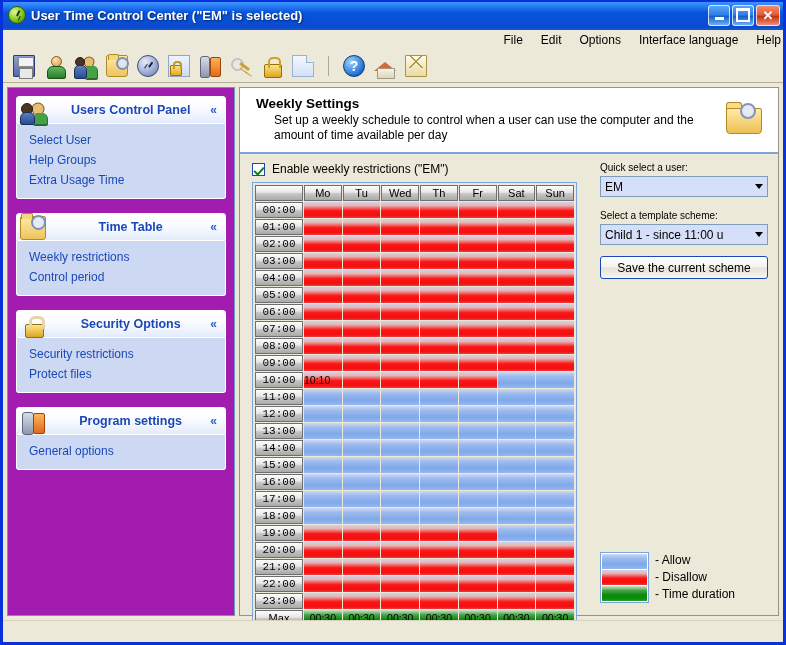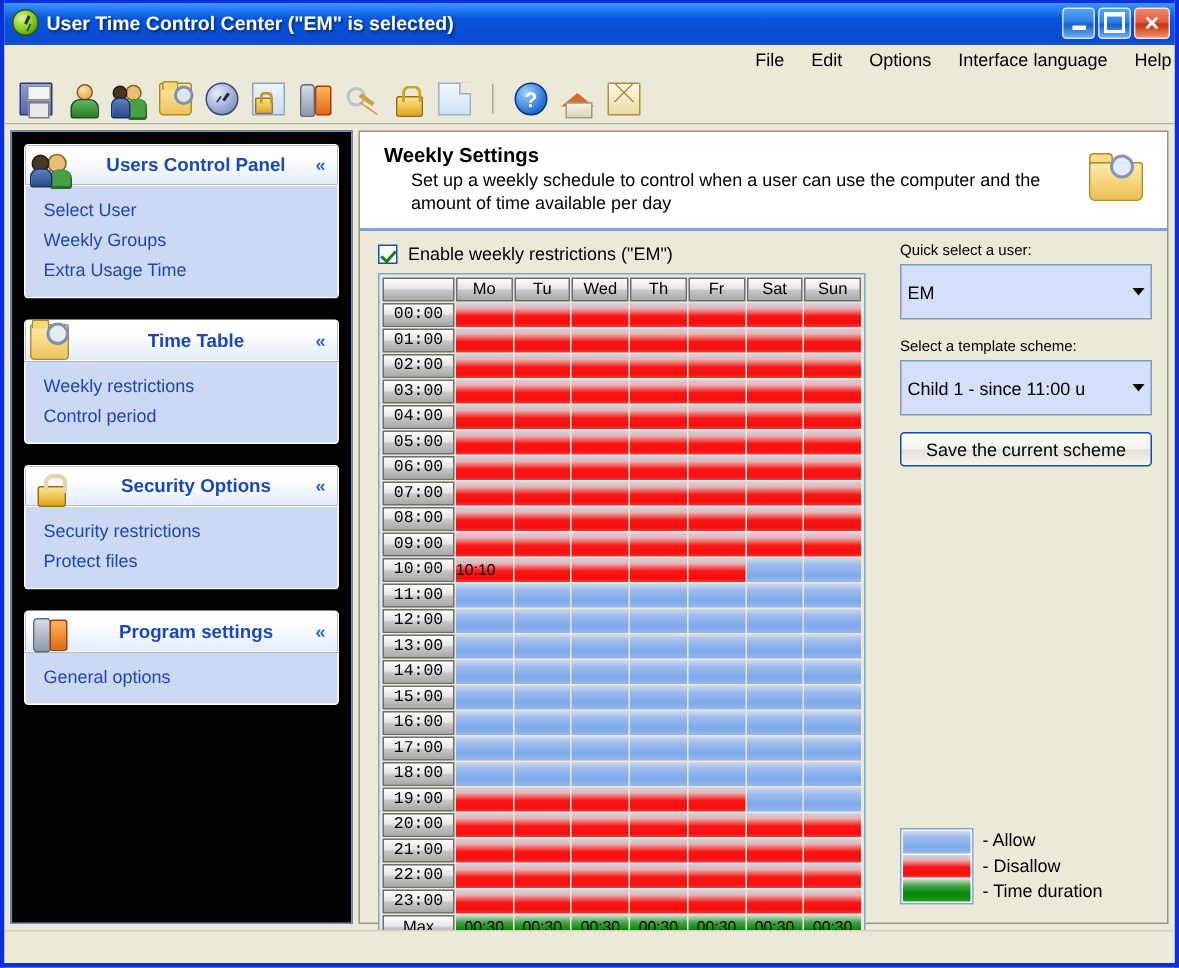--- a/index.html
+++ b/index.html
@@ -145,21 +145,21 @@
 
   
   #body {
     flex: 1 1 auto; display: flex; min-height: 0;
     background: #ece9d8; padding: 4px 4px 4px 4px; gap: 4px;
   }
 
   
   #sidebar {
     flex: 0 0 228px; width: 228px;
-    background: #000000;
+    background: #a21caf;
     border: 1px solid #6f93c4;
     padding: 8px;
     overflow: hidden;
   }
   .panel { margin-bottom: 14px; }
   .panel-header {
     height: 28px;
     background: linear-gradient(180deg,#ffffff 0%,#fdfdff 35%,#e3ecfb 100%);
     border: 1px solid #ffffff;
     border-radius: 3px 3px 0 0;
@@ -271,21 +271,21 @@
     border: 1px solid #6e6e6e; font-size: 11px; text-align: center; color: #000;
   }
   td.dur {
     background: linear-gradient(180deg,#cfe2cf 0%,#49a349 30%,#0a8a0a 60%,#0d8f0d 85%,#2f9f2f 100%);
     font-size: 10.5px; color: #000; text-align: center;
   }
 
   
   .rlabel { font-size: 10px; color: #000; margin-bottom: 3px; }
   .combo {
-    height: 37px; background: #d6dffa; border: 1px solid #7f9db9;
+    height: 21px; background: #d6dffa; border: 1px solid #7f9db9;
     display: flex; align-items: center; padding: 0 0 0 4px;
     font-size: 12px; color: #000; position: relative; overflow: hidden;
     white-space: nowrap;
   }
   .combo .cval { flex: 1 1 auto; overflow: hidden; }
   .combo .arrow {
     flex: 0 0 17px; width: 17px; height: 19px;
     display: flex; align-items: center; justify-content: center;
   }
   .combo .arrow::after {
@@ -367,21 +367,21 @@
     <div id="sidebar">
 
       <div class="panel">
         <div class="panel-header">
           <span class="ph-icon phi-users"></span>
           <span class="panel-title">Users Control Panel</span>
           <span class="chev">«</span>
         </div>
         <div class="panel-body">
           <a class="panel-link">Select User</a>
-          <a class="panel-link">Weekly Groups</a>
+          <a class="panel-link">Help Groups</a>
           <a class="panel-link">Extra Usage Time</a>
         </div>
       </div>
 
       <div class="panel">
         <div class="panel-header">
           <span class="ph-icon phi-folder"></span>
           <span class="panel-title">Time Table</span>
           <span class="chev">«</span>
         </div>

